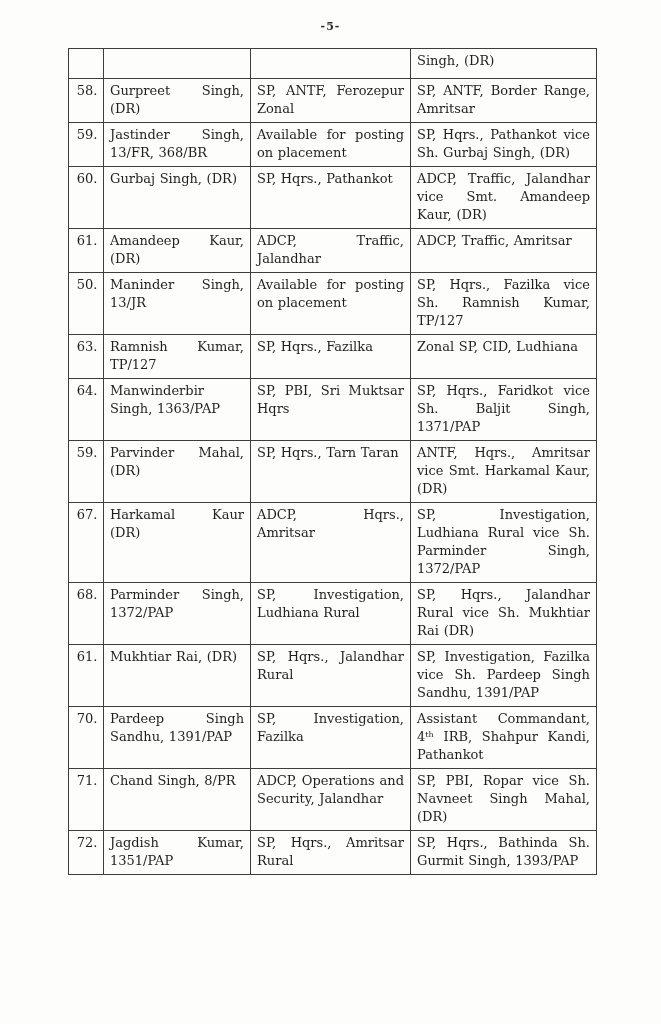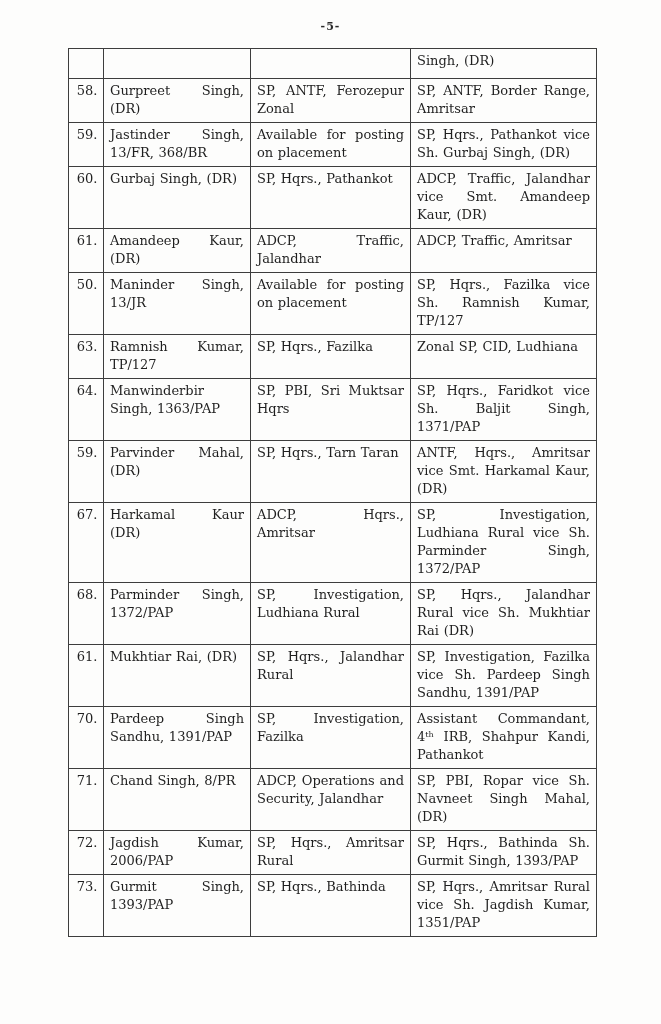--- a/index.html
+++ b/index.html
@@ -152,25 +152,19 @@
           <td>Assistant Commandant, 4ᵗʰ IRB, Shahpur Kandi, Pathankot</td>
         </tr>
         <tr>
           <td class="sr">71.</td>
           <td>Chand Singh, 8/PR</td>
           <td>ADCP, Operations and Security, Jalandhar</td>
           <td>SP, PBI, Ropar vice Sh. Navneet Singh Mahal, (DR)</td>
         </tr>
         <tr>
           <td class="sr">72.</td>
-          <td>Jagdish Kumar, 2006/PAP</td>
+          <td>Jagdish Kumar, 1351/PAP</td>
           <td>SP, Hqrs., Amritsar Rural</td>
           <td>SP, Hqrs., Bathinda Sh. Gurmit Singh, 1393/PAP</td>
-        </tr>
-        <tr>
-          <td class="sr">73.</td>
-          <td>Gurmit Singh, 1393/PAP</td>
-          <td>SP, Hqrs., Bathinda</td>
-          <td>SP, Hqrs., Amritsar Rural vice Sh. Jagdish Kumar, 1351/PAP</td>
         </tr>
       </tbody>
   </table>
 </div>
 
 </body></html>

